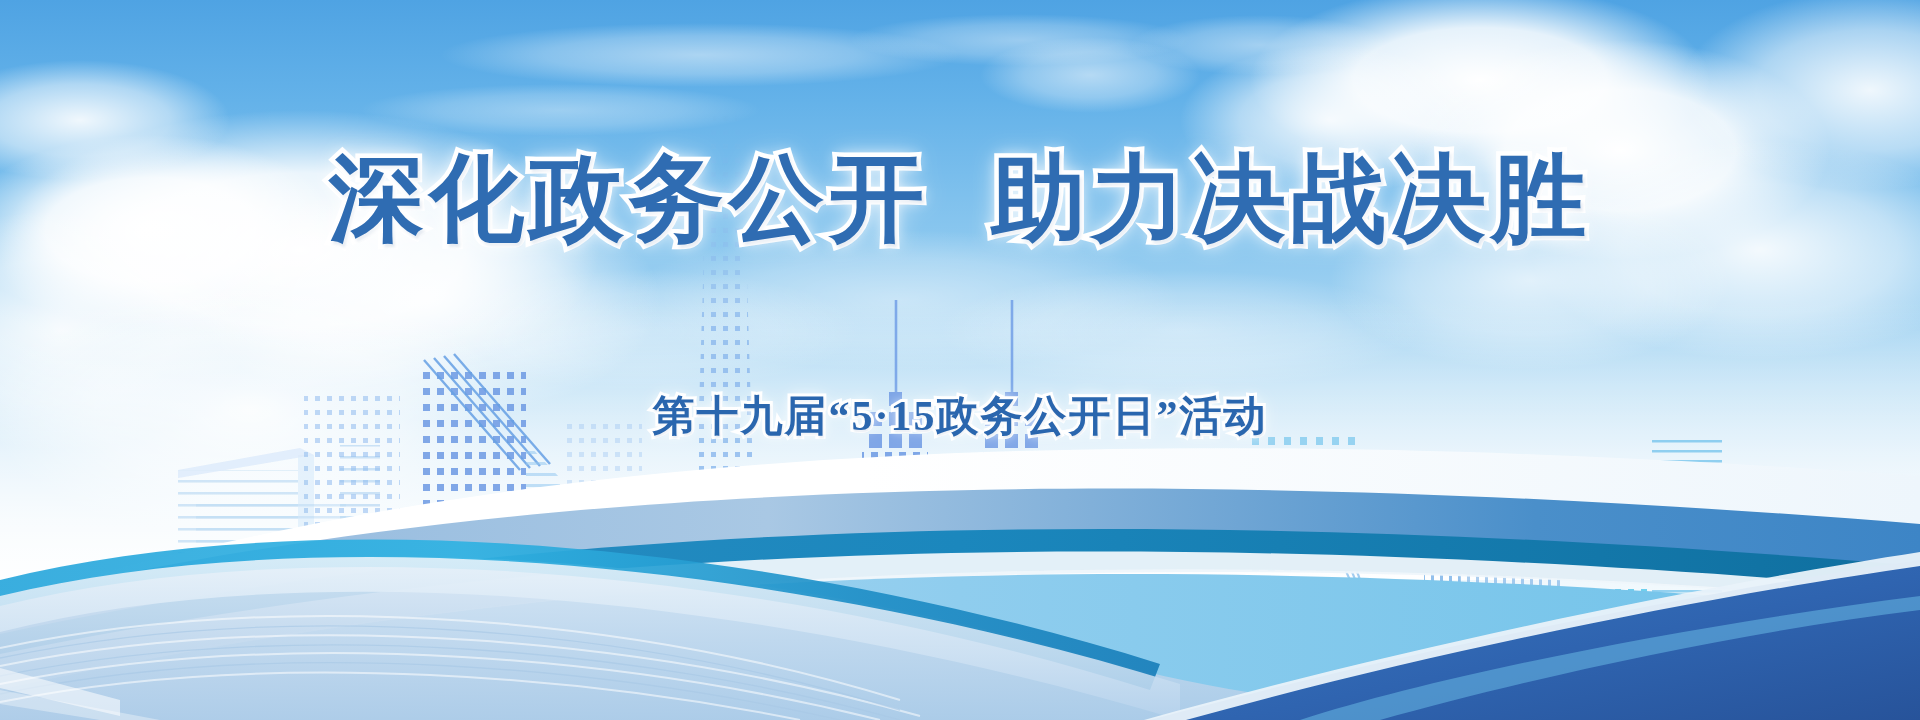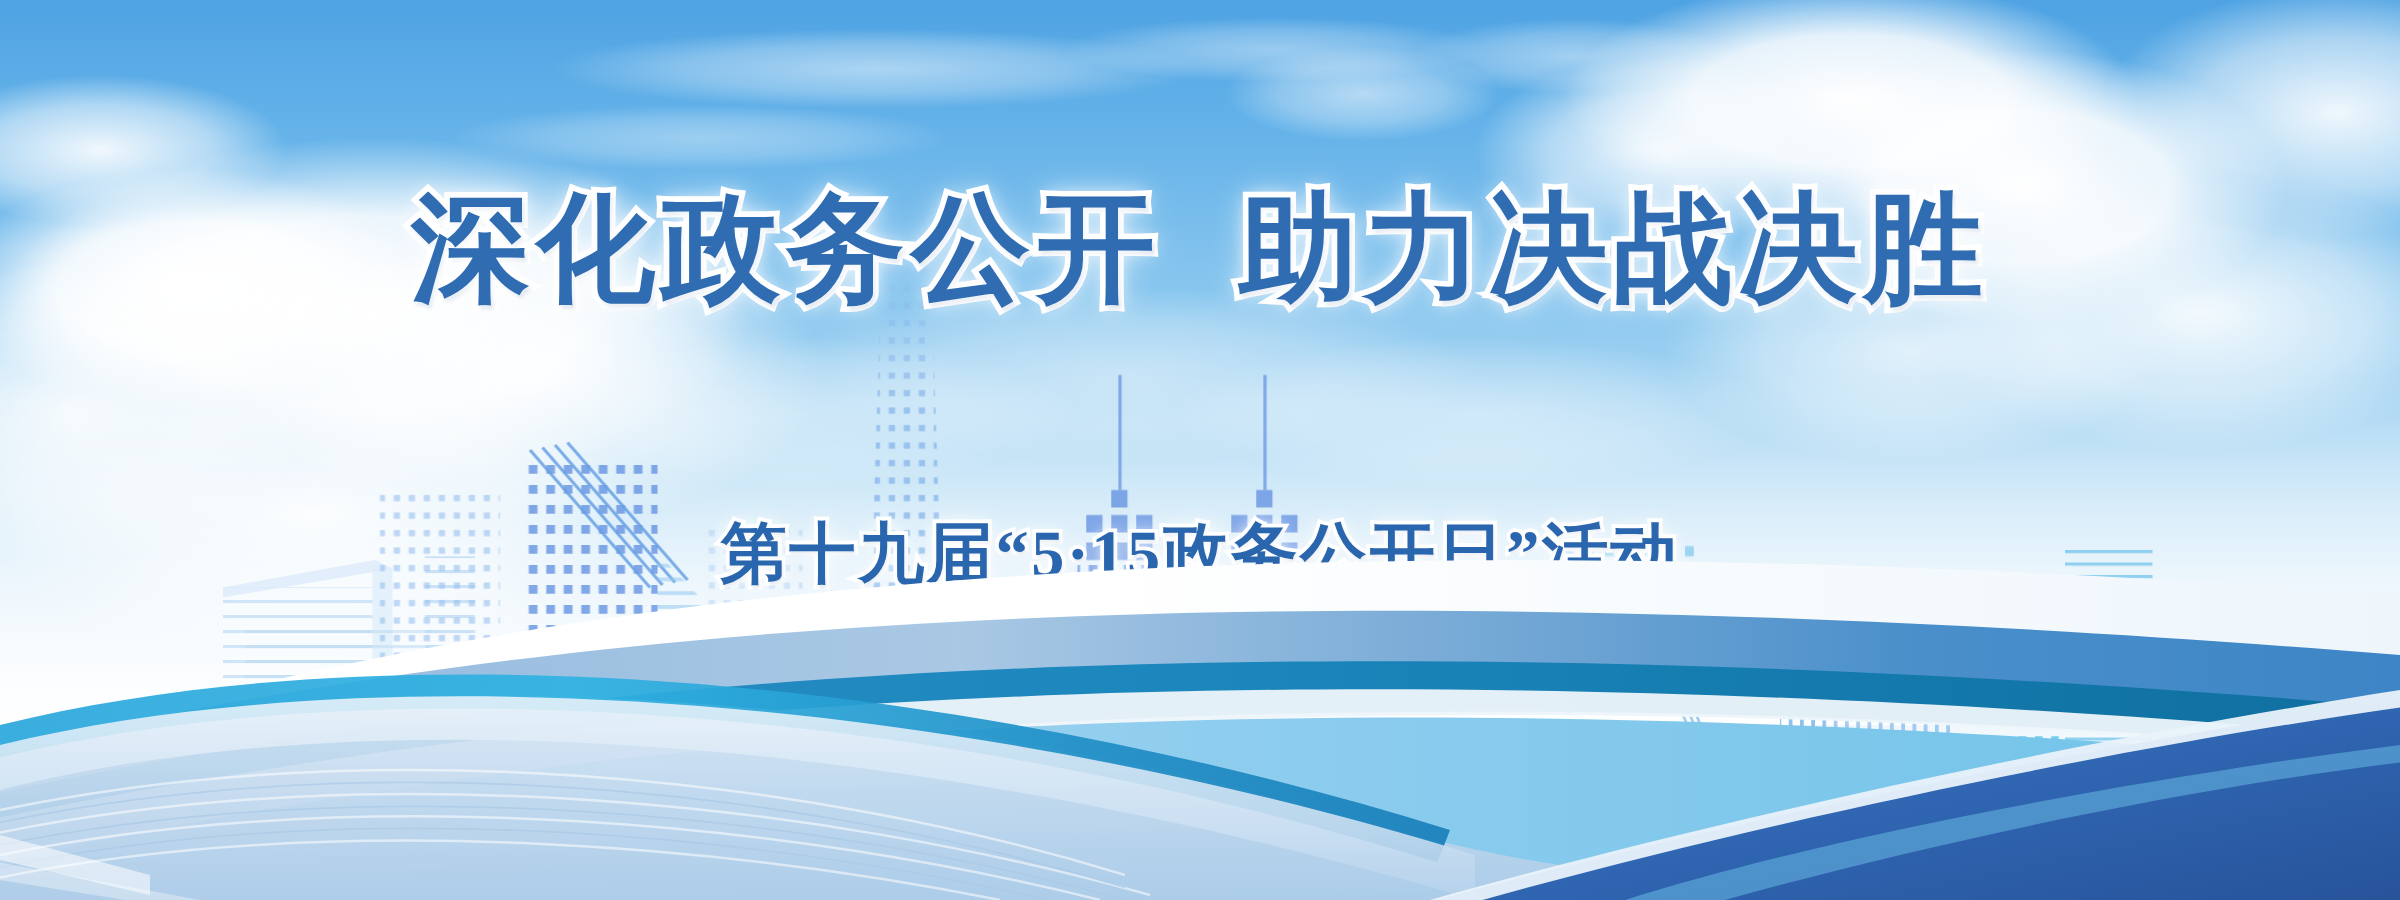--- a/index.html
+++ b/index.html
@@ -33,25 +33,25 @@
     -webkit-text-stroke:9px #ffffff;
     paint-order:stroke fill;
     text-shadow:
        0 0 14px rgba(255,255,255,.95),
        0 0 26px rgba(255,255,255,.85),
        2px 3px 3px rgba(40,90,150,.18);
   }
   #main-title .gap{display:inline-block;width:62px;}
 
   #sub-title{
-    position:absolute;top:408px;left:0;width:1920px;
+    position:absolute;top:388px;left:0;width:1920px;
     text-align:center;
     font-family:"Liberation Serif","DejaVu Serif",serif;
     font-weight:bold;
-    font-size:53px;
+    font-size:42px;
     letter-spacing:2px;
     color:#2a66ae;
     white-space:nowrap;
     -webkit-text-stroke:6px #ffffff;
     paint-order:stroke fill;
     text-shadow:
        0 0 10px rgba(255,255,255,.95),
        0 0 20px rgba(255,255,255,.8),
        1px 2px 2px rgba(40,90,150,.15);
   }

